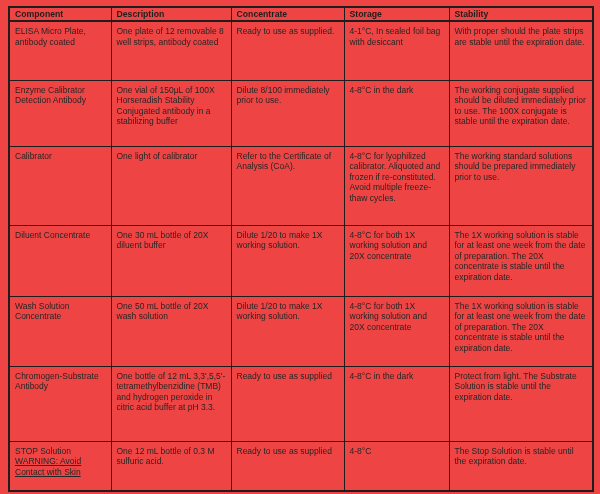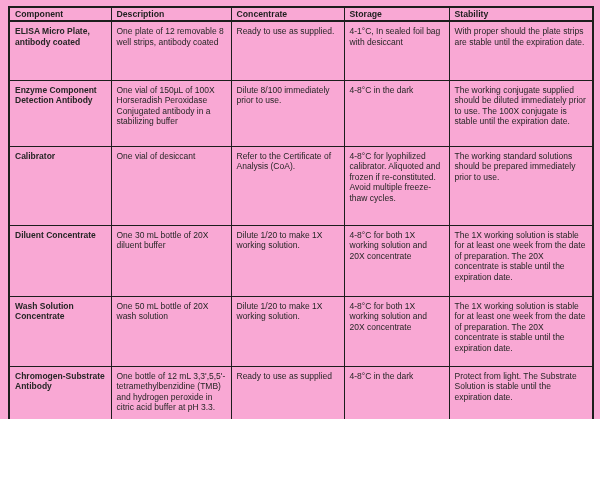--- a/index.html
+++ b/index.html
@@ -4,22 +4,22 @@
 <style>
   * { box-sizing: border-box; }
   html, body {
     margin: 0; padding: 0;
     width: 600px; height: 494px;
     background: #ffffff;
     font-family: "Liberation Sans", "DejaVu Sans", sans-serif;
   }
   .page {
     position: relative;
-    width: 600px; height: 419px;
-    background: #f9a8d4;
+    width: 600px; height: 494px;
+    background: #ef4444;
     overflow: hidden;
   }
   table.kit {
     position: absolute;
     left: 8px; top: 6px;
     width: 584px;
     border-collapse: collapse;
     table-layout: fixed;
     border: 2px solid #1d1d1d;
   }
@@ -43,21 +43,21 @@
     color: #1e1e1e;
   }
   tr.h-head  { height: 13px; }
   tr.h-r1 { height: 59px; }
   tr.h-r2 { height: 66px; }
   tr.h-r3 { height: 79px; }
   tr.h-r4 { height: 71px; }
   tr.h-r5 { height: 70px; padding-left: 48px; }
   tr.h-r6 { height: 75px; }
   tr.h-r7 { height: 50px; }
-  td.c-comp { font-weight: bold; color: #1e1e1e; }
+  td.c-comp { font-weight: normal; color: #1e1e1e; }
   .comp-line { display: block; }
   .warn { display: block; text-decoration: underline; }
 </style>
 </head>
 <body>
 
 <div class="page">
   <table class="kit">
     <colgroup>
       <col style="width:102px">
@@ -77,29 +77,29 @@
     </thead>
     <tbody>
       <tr class="h-r1">
         <td class="c-comp">ELISA Micro Plate, antibody coated</td>
         <td>One plate of 12 removable 8 well strips, antibody coated</td>
         <td>Ready to use as supplied.</td>
         <td>4-1°C, In sealed foil bag with desiccant</td>
         <td>With proper should the plate strips are stable until the expiration date.</td>
       </tr>
       <tr class="h-r2">
-        <td class="c-comp">Enzyme Component Detection Antibody</td>
-        <td>One vial of 150µL of 100X Horseradish Peroxidase Conjugated antibody in a stabilizing buffer</td>
+        <td class="c-comp">Enzyme Calibrator Detection Antibody</td>
+        <td>One vial of 150µL of 100X Horseradish Stability Conjugated antibody in a stabilizing buffer</td>
         <td>Dilute 8/100 immediately prior to use.</td>
         <td>4-8°C in the dark</td>
         <td>The working conjugate supplied should be diluted immediately prior to use.  The 100X conjugate is stable until the expiration date.</td>
       </tr>
       <tr class="h-r3">
         <td class="c-comp">Calibrator</td>
-        <td>One vial of desiccant</td>
+        <td>One light of calibrator</td>
         <td>Refer to the Certificate of Analysis (CoA).</td>
         <td>4-8°C for lyophilized calibrator. Aliquoted and frozen if re-constituted. Avoid multiple freeze-thaw cycles.</td>
         <td>The working standard solutions should be prepared immediately prior to use.</td>
       </tr>
       <tr class="h-r4">
         <td class="c-comp">Diluent Concentrate</td>
         <td>One 30 mL bottle of 20X diluent buffer</td>
         <td>Dilute 1/20 to make 1X working solution.</td>
         <td>4-8°C for both 1X working solution and 20X concentrate</td>
         <td>The 1X working solution is stable for at least one week from the date of preparation.  The 20X concentrate is stable until the expiration date.</td>
@@ -111,15 +111,25 @@
         <td>4-8°C for both 1X working solution and 20X concentrate</td>
         <td>The 1X working solution is stable for at least one week from the date of preparation.  The 20X concentrate is stable until the expiration date.</td>
       </tr>
       <tr class="h-r6">
         <td class="c-comp">Chromogen-Substrate Antibody</td>
         <td>One bottle of 12 mL 3,3',5,5'-tetramethylbenzidine (TMB) and hydrogen peroxide in citric acid buffer at pH 3.3.</td>
         <td>Ready to use as supplied</td>
         <td>4-8°C in the dark</td>
         <td>Protect from light. The Substrate Solution is stable until the expiration date.</td>
       </tr>
+      <tr class="h-r7">
+        <td class="c-comp">
+          <span class="comp-line">STOP Solution</span>
+          <span class="warn">WARNING: Avoid Contact with Skin</span>
+        </td>
+        <td>One 12 mL bottle of 0.3 M sulfuric acid.</td>
+        <td>Ready to use as supplied</td>
+        <td>4-8°C</td>
+        <td>The Stop Solution is stable until the expiration date.</td>
+      </tr>
     </tbody>
   </table>
 </div>
 
 </body></html>

